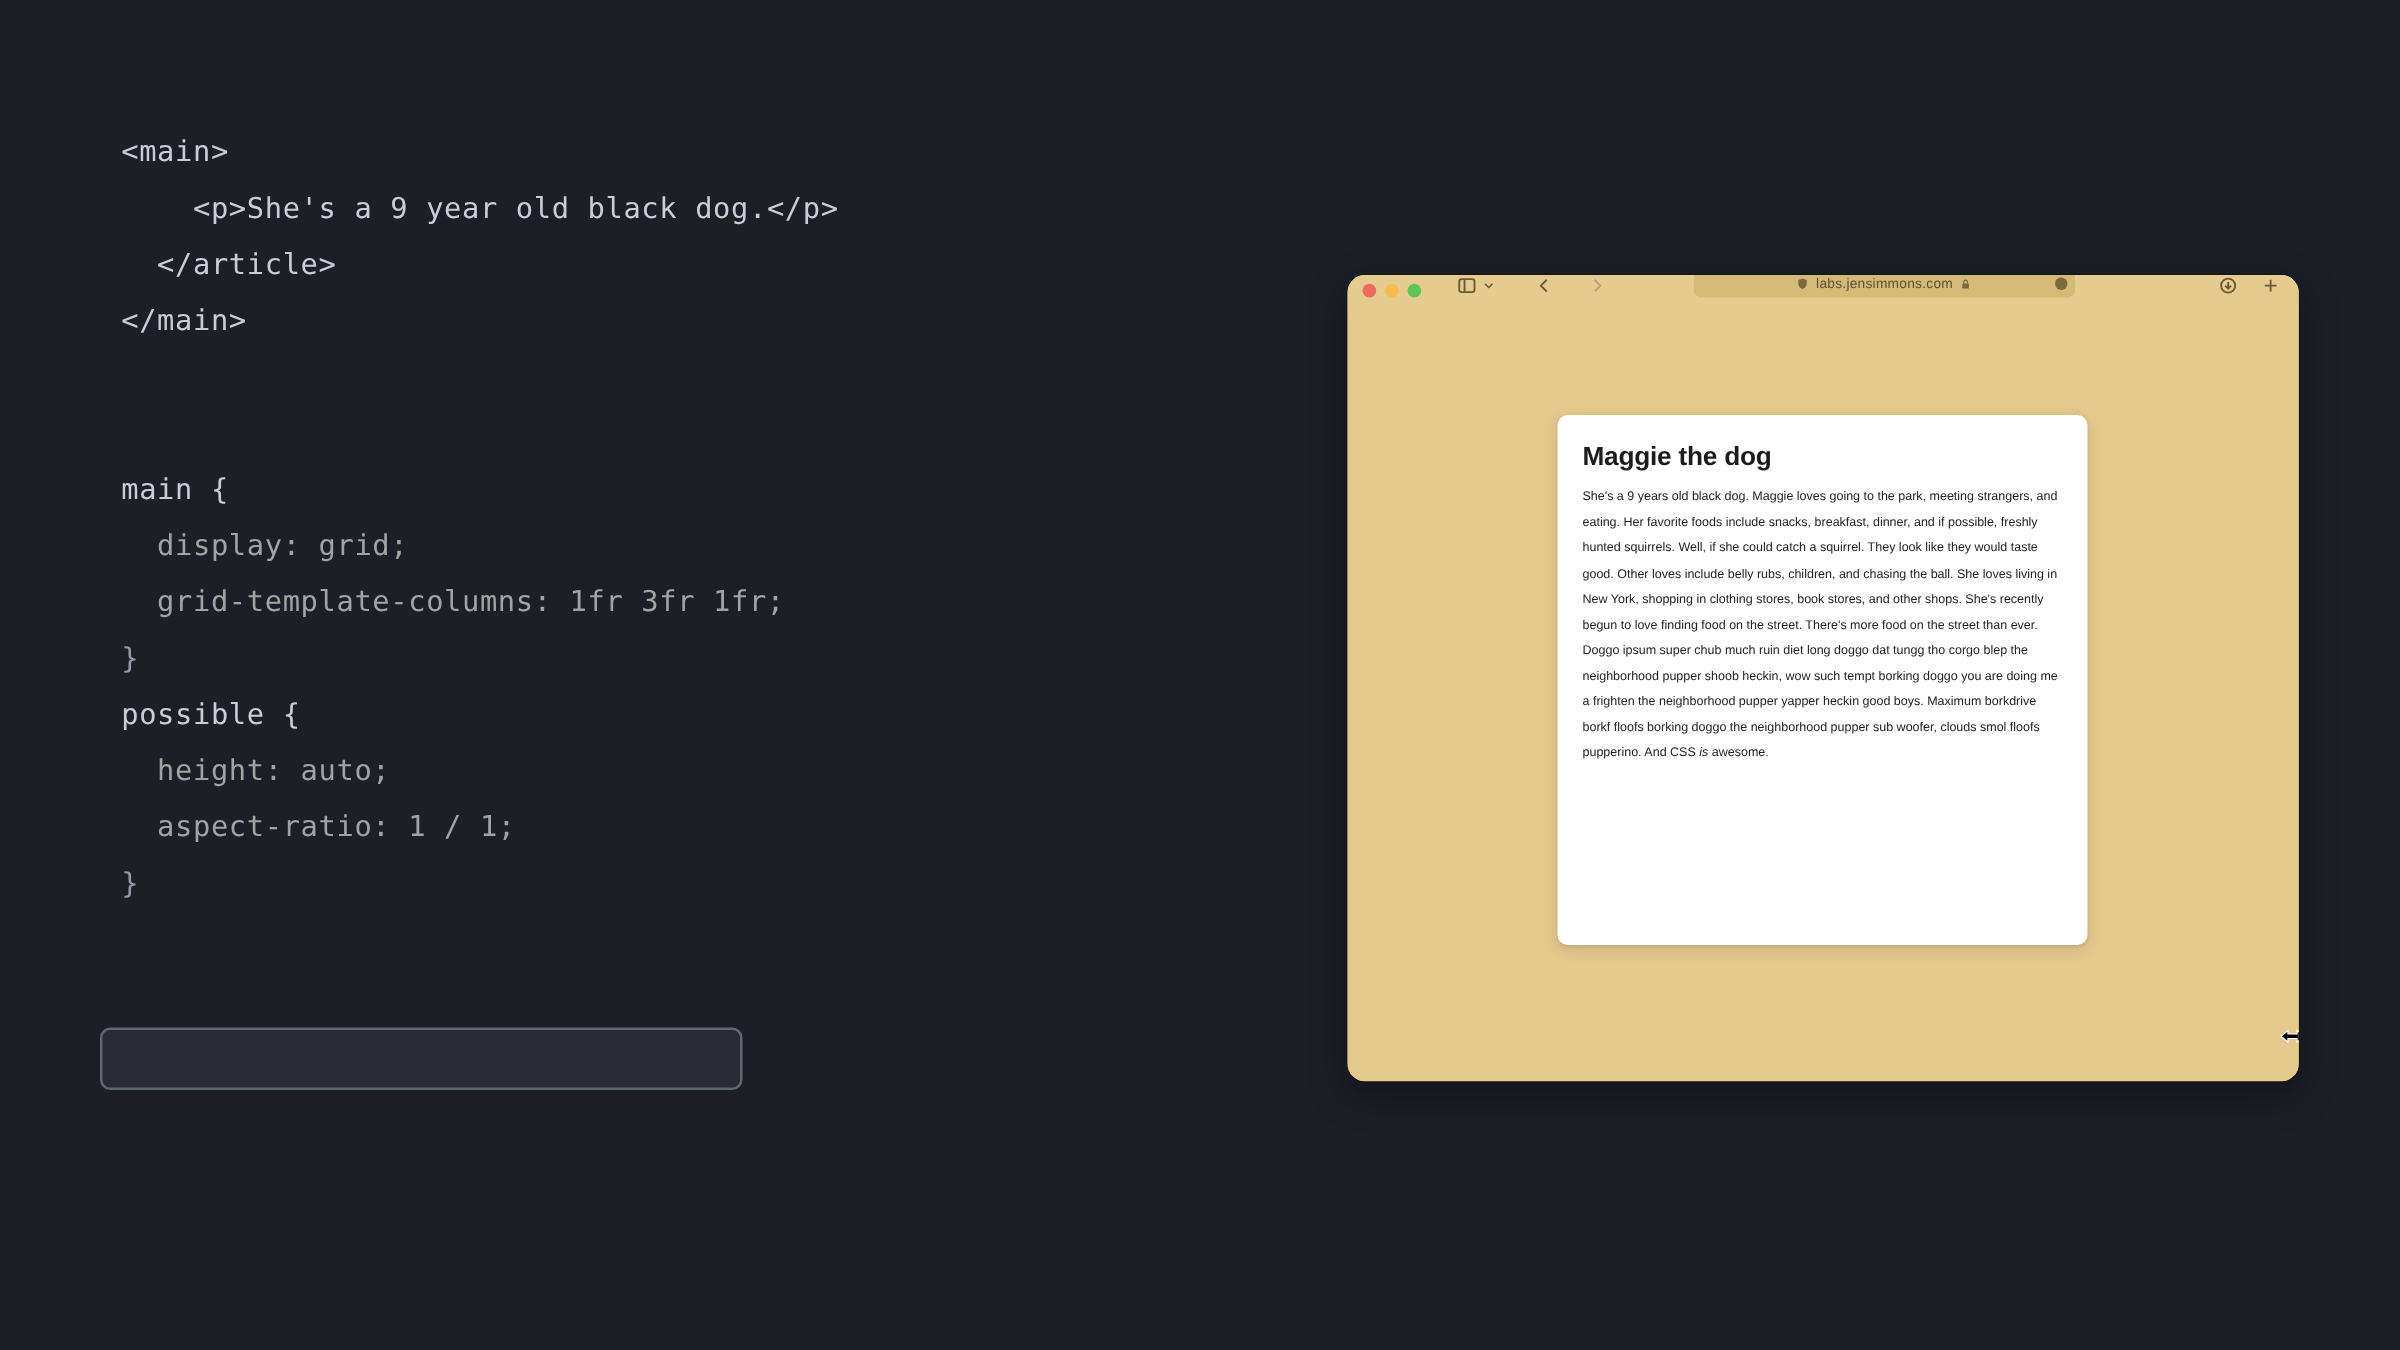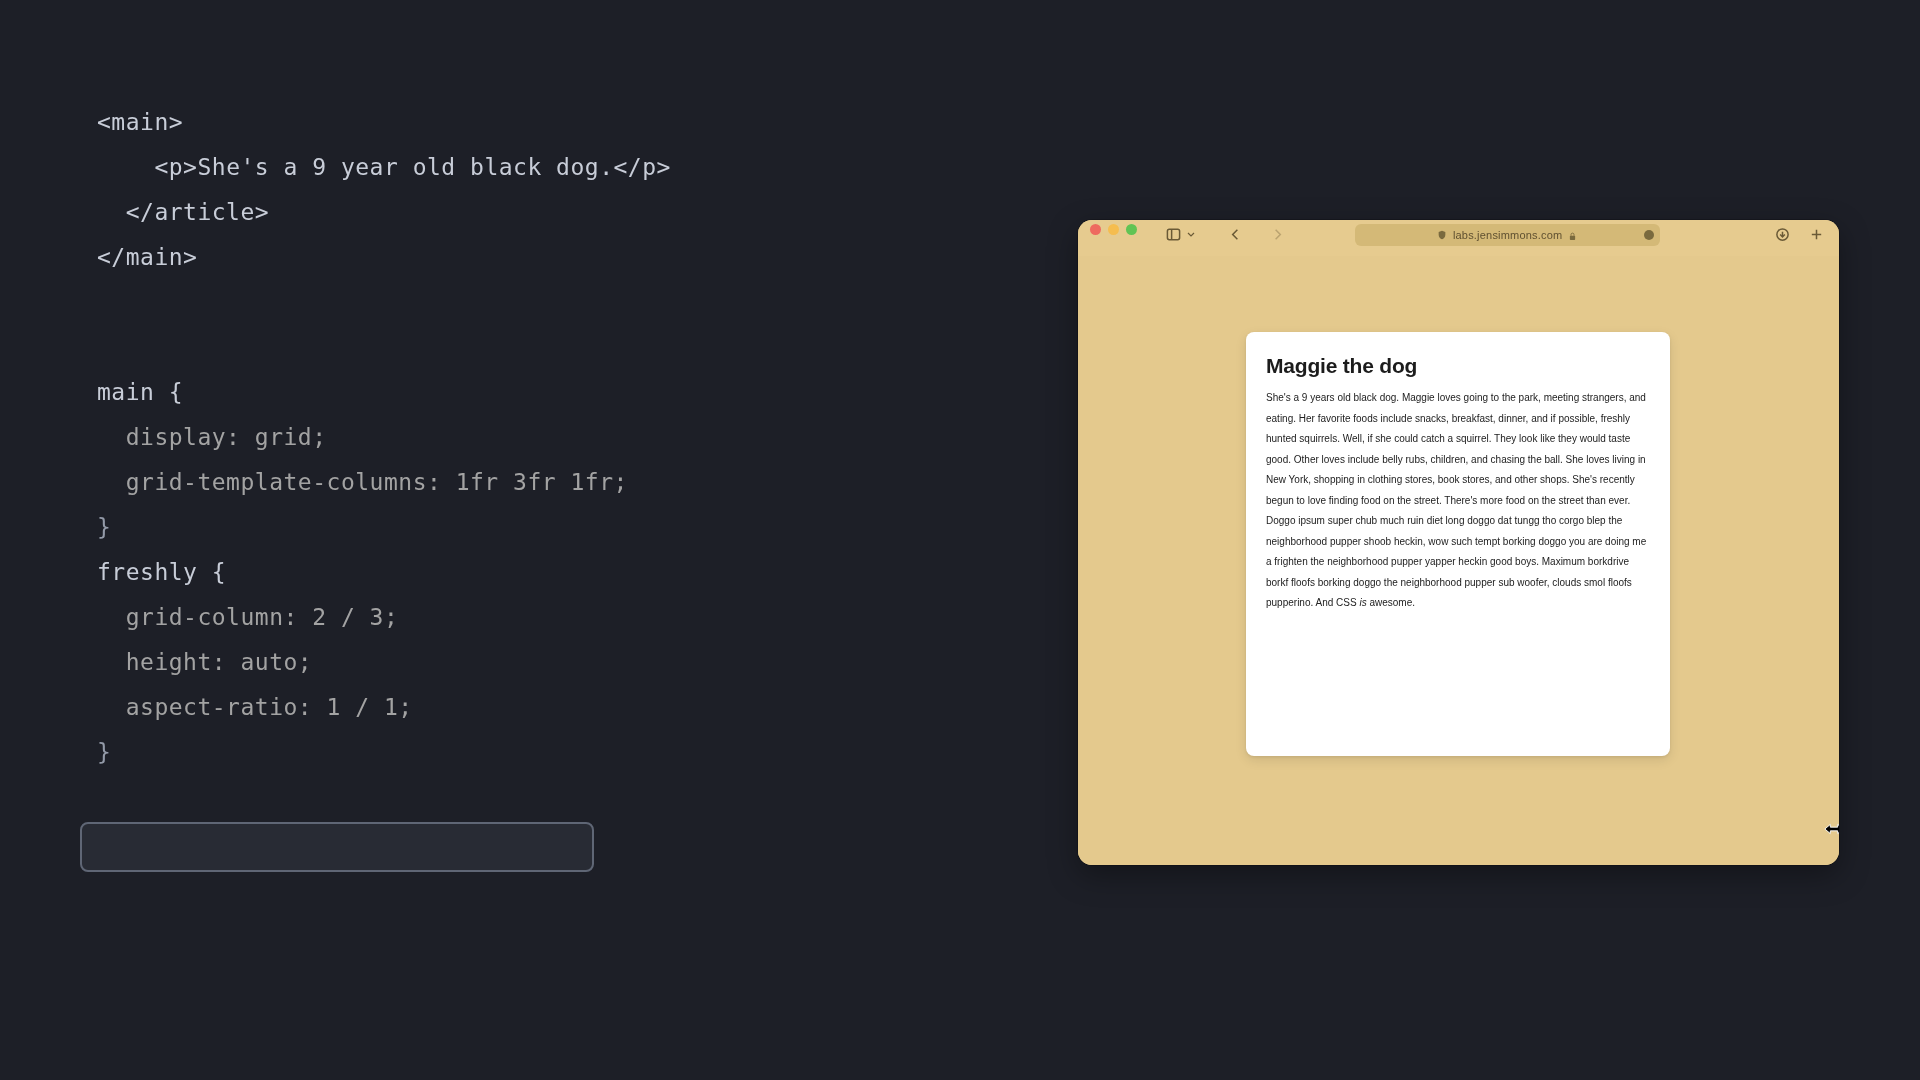--- a/index.html
+++ b/index.html
@@ -48,22 +48,22 @@
     width: 761px;
     height: 645px;
     background: #e4c98d;
     border-radius: 14px;
     box-shadow: 0 10px 30px rgba(0,0,0,0.35), 0 0 0 1px rgba(0,0,0,0.2);
     overflow: hidden;
   }
   .toolbar {
     height: 36px;
     display: flex;
-    align-items: flex-start;
-    padding: 4px 12px;
+    align-items: flex-end;
+    padding: 18px 12px;
     gap: 22px;
     background: #e6cb8f;
     font-family: -apple-system, BlinkMacSystemFont, "Helvetica Neue", Arial, sans-serif;
   }
   .traffic { display: flex; gap: 7px; align-items: center; }
   .dot { width: 11px; height: 11px; border-radius: 50%; }
   .dot.red    { background: #ee6a5f; }
   .dot.yellow { background: #f5bd4f; }
   .dot.green  { background: #61c454; }
 
@@ -149,22 +149,21 @@
   <div class="code-line"><span class="tag">&lt;main&gt;</span></div>
   <div class="code-line"><span class="tag">    &lt;p&gt;</span><span class="text">She's a 9 year old black dog.</span><span class="tag">&lt;/p&gt;</span></div>
   <div class="code-line"><span class="tag">  &lt;/article&gt;</span></div>
   <div class="code-line"><span class="tag">&lt;/main&gt;</span></div>
   <div class="code-line">&nbsp;</div>
   <div class="code-line">&nbsp;</div>
   <div class="code-line"><span class="sel">main {</span></div>
   <div class="code-line"><span class="prop">  display: grid;</span></div>
   <div class="code-line"><span class="prop">  grid-template-columns: 1fr 3fr 1fr;</span></div>
   <div class="code-line"><span class="brace">}</span></div>
-  <div class="code-line"><span class="sel">freshly {</span></div>
-  <div class="code-line"><span class="prop">  grid-column: 2 / 3;</span></div>
+  <div class="code-line"><span class="sel">possible {</span></div>
   <div class="code-line"><span class="prop">  height: auto;</span></div>
   <div class="code-line"><span class="prop">  aspect-ratio: 1 / 1;</span></div>
   <div class="code-line"><span class="brace">}</span></div>
 </div>
 
 <div class="highlight-box"></div>
 
 <div class="browser">
   <div class="toolbar">
     <div class="traffic">

